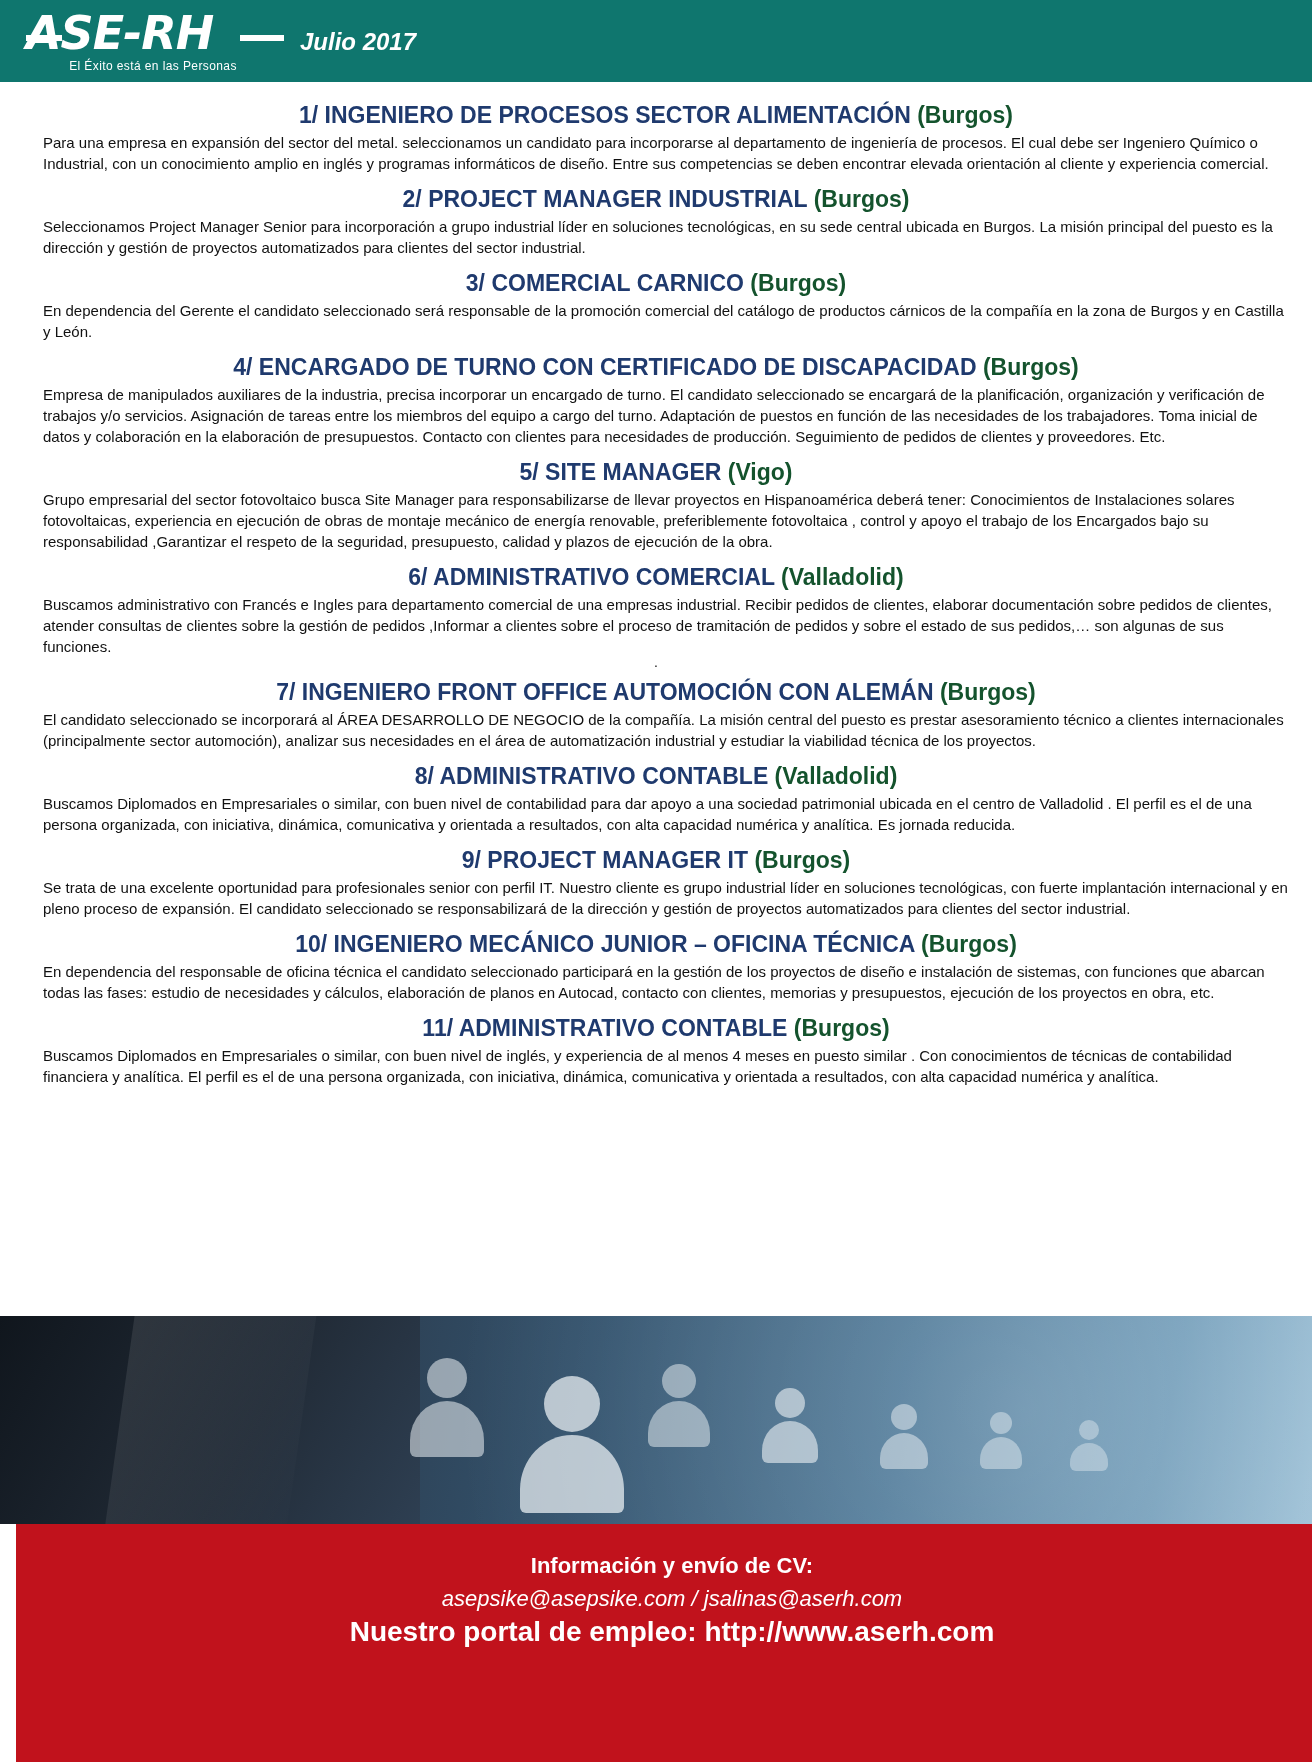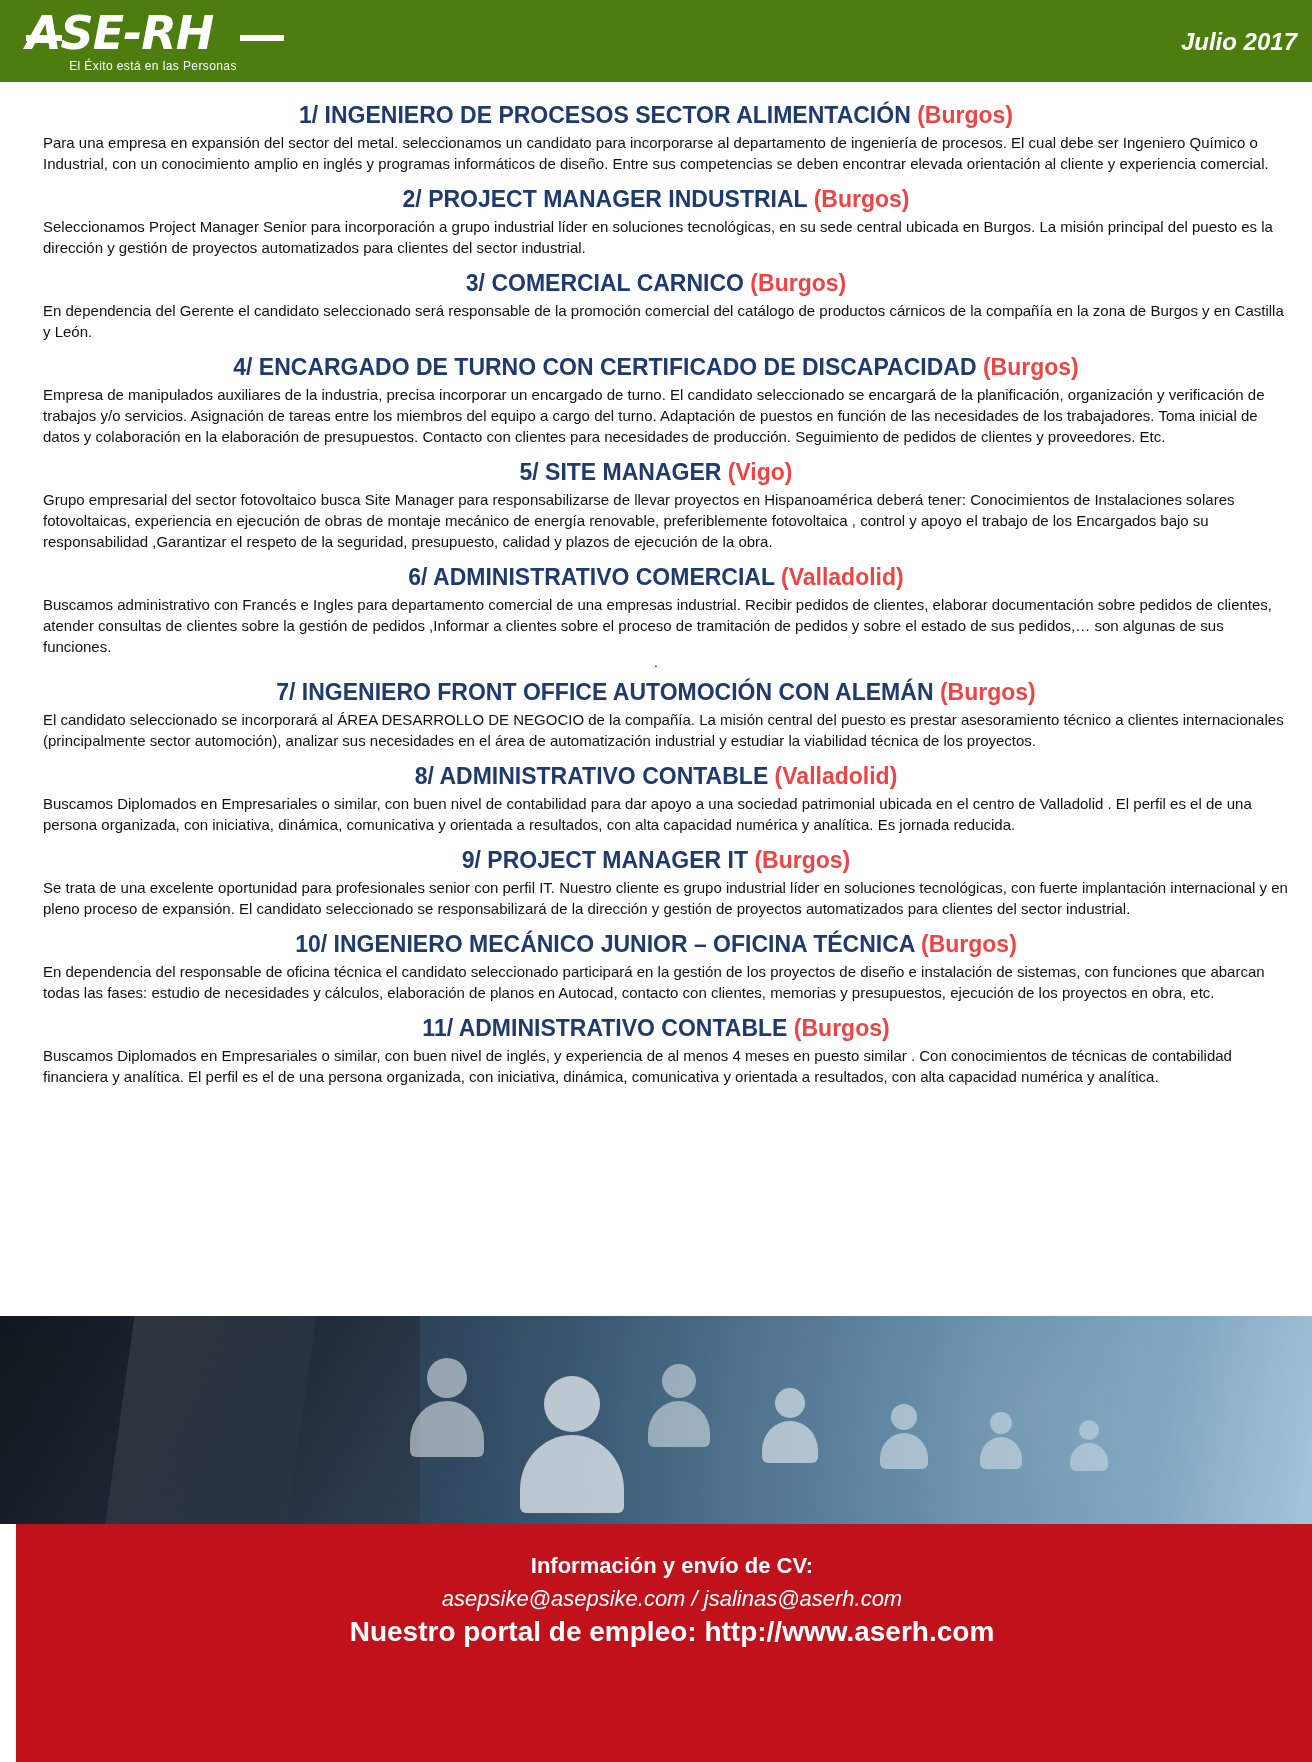--- a/index.html
+++ b/index.html
@@ -11,21 +11,21 @@
     height: 1762px;
     background: #ffffff;
     font-family: "Liberation Sans", sans-serif;
     overflow: hidden;
     position: relative;
   }
 
   
   .header {
     height: 82px;
-    background: #4d7c0f;
+    background: #0f766e;
     position: relative;
     display: flex;
     align-items: center;
     overflow: hidden;
   }
   .logo-block {
     width: 300px;
     padding-left: 26px;
     box-sizing: border-box;
     color: #ffffff;
@@ -59,21 +59,21 @@
   .logo-sub {
     font-size: 12px;
     letter-spacing: 0.4px;
     text-align: center;
     margin-top: 2px;
     padding-right: 20px;
     white-space: nowrap;
   }
   .header-right {
     flex: 1;
-    text-align: right;
+    text-align: left;
     padding-right: 15px;
     color: #ffffff;
   }
   .header-date {
     font-size: 24px;
     font-weight: bold;
     font-style: italic;
     line-height: 26px;
     margin-top: 2px;
   }
@@ -93,21 +93,21 @@
   }
   .job-title {
     text-align: center;
     color: #1f3a6e;
     font-weight: bold;
     font-size: 23px;
     line-height: 30px;
     margin: 10px 0 2px 0;
   }
   .job-title .loc {
-    color: #ef4444;
+    color: #14532d;
   }
   .job-desc {
     text-align: left;
     font-size: 15px;
     line-height: 21px;
     color: #111111;
     padding: 0 6px;
     margin-left: 21px;
   }
   .dot-line {

